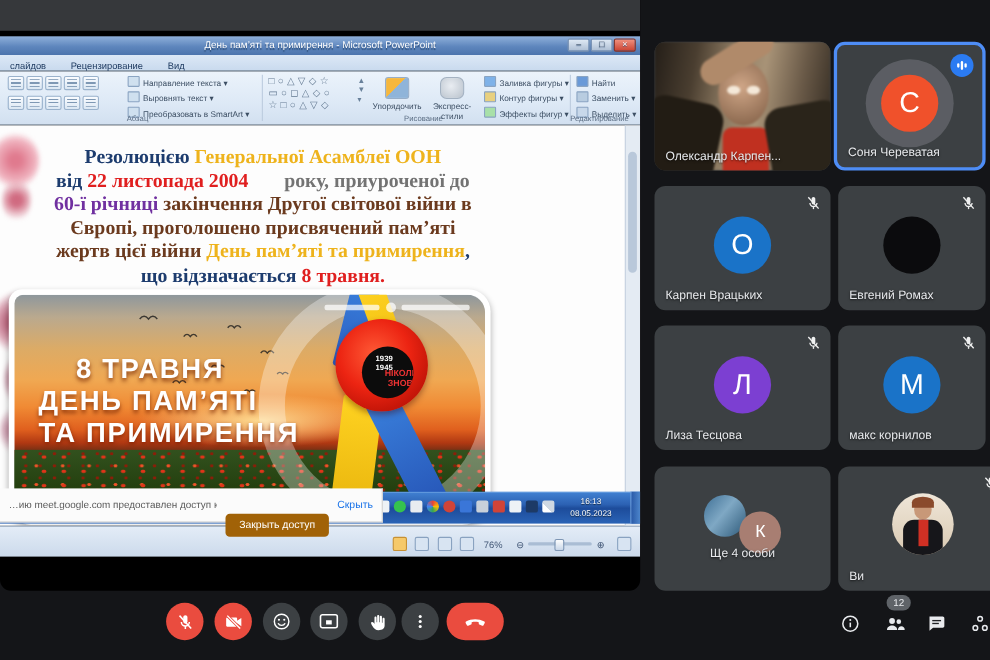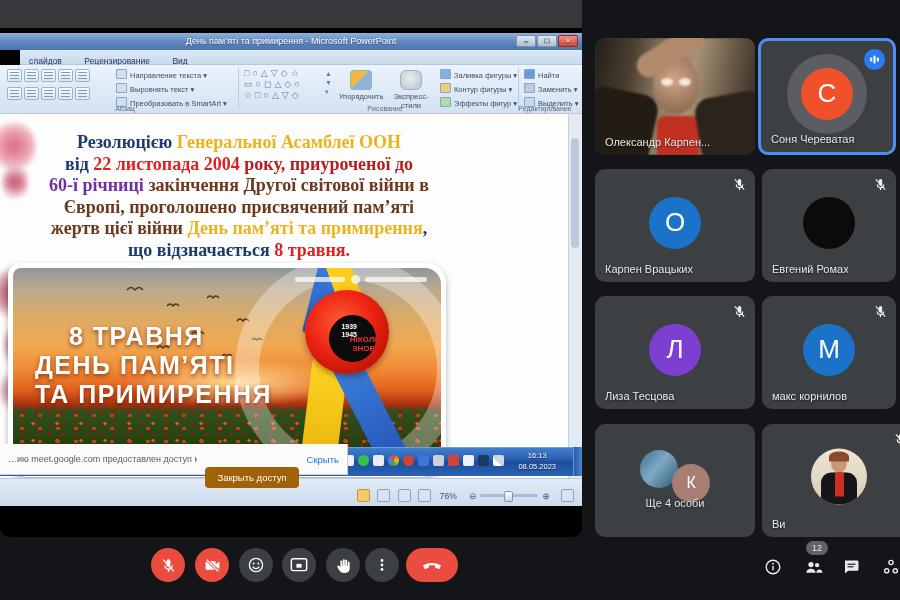--- a/index.html
+++ b/index.html
@@ -16,21 +16,21 @@
   .ppt-title{position:absolute;left:0;top:0;width:100%;height:17px;
     background:linear-gradient(#8fb0da 0%,#5e86bd 55%,#4c74ad 100%);
     color:#fff;font-size:9px;line-height:17px;text-align:center;text-shadow:0 1px 1px #2a4a74;}
   .winbtn{position:absolute;top:2px;height:12px;width:20px;border-radius:2px;
     background:linear-gradient(#dfe9f4,#aebfd4);border:1px solid #7b92b0;box-sizing:border-box;}
   .winbtn.close{background:linear-gradient(#f0907e,#cc4433);border-color:#8a2f20;}
   .winbtn span{display:block;text-align:center;font-size:8px;line-height:10px;color:#2c3e55;}
   .winbtn.close span{color:#fff;}
 
   .ppt-tabs{position:absolute;left:0;top:17px;width:100%;height:15px;
-    background:linear-gradient(#dce8f6,#c9daee);border-bottom:1px solid #b4c8e0;box-sizing:border-box;margin-left:20px;}
+    background:linear-gradient(#dce8f6,#c9daee);border-bottom:1px solid #b4c8e0;box-sizing:border-box;}
   .ppt-tab{display:inline-block;font-size:8.5px;color:#1e3a60;padding:2px 9px 0 9px;}
 
   .ribbon{position:absolute;left:0;top:32px;width:100%;height:49px;
     background:linear-gradient(#ecf3fb 0%,#dde9f6 60%,#d2e0f0 100%);border-bottom:1px solid #b9cadf;box-sizing:border-box;}
   .rgroup-label{position:absolute;bottom:1px;font-size:7px;color:#5c6e84;text-align:center;}
   .rdiv{position:absolute;top:3px;bottom:3px;width:1px;background:#bccbde;}
   .mini{width:13px;height:11px;border:1px solid #9ab2cc;border-radius:2px;display:inline-block;margin:0 1px;
     background:linear-gradient(#fafcff,#dbe7f3);vertical-align:top;position:relative;}
   .mini i{position:absolute;left:2px;right:2px;top:2px;bottom:2px;
     background:repeating-linear-gradient(#7e98b4 0 1px,transparent 1px 3px);}
@@ -223,21 +223,21 @@
       <div class="slide">
 
         <div class="flower" style="left:-8px;top:6px;width:44px;height:52px;background:radial-gradient(circle,#e07a8e 15%,#f0b4c0 55%,rgba(240,180,192,0) 75%)"></div>
         <div class="flower" style="left:2px;top:48px;width:26px;height:40px;background:radial-gradient(circle,#d06a80 20%,rgba(224,140,160,0) 75%)"></div>
         <div class="flower" style="left:-6px;top:150px;width:40px;height:58px;background:radial-gradient(circle,#b86078 18%,#dba4b4 50%,rgba(219,164,180,0) 78%)"></div>
         <div class="flower" style="left:4px;top:205px;width:34px;height:52px;background:radial-gradient(circle,#a85a74 20%,rgba(200,130,150,0) 78%)"></div>
         <div class="flower" style="left:0px;top:255px;width:30px;height:44px;background:radial-gradient(circle,#c58ba0 25%,rgba(197,139,160,0) 80%)"></div>
 
         <div class="para">
           <div><span style="color: rgb(29, 60, 110);">Резолюцією </span><span style="color: rgb(238, 179, 28);">Генеральної Асамблеї ООН</span></div>
-          <div><span style="color: rgb(29, 60, 110);">від </span><span style="color: rgb(224, 31, 31);">22 листопада 2004</span><span style="color: #b91c1c;"> року, приуроченої до</span></div>
+          <div><span style="color: rgb(29, 60, 110);">від </span><span style="color: rgb(224, 31, 31);">22 листопада 2004</span><span style="color: #737373; padding-left: 28px;"> року, приуроченої до</span></div>
           <div><span style="color: rgb(112, 48, 160);">60-ї річниці</span><span style="color: rgb(107, 58, 30);"> закінчення Другої світової війни в</span></div>
           <div><span style="color: rgb(107, 58, 30);">Європі, проголошено присвячений пам’яті</span></div>
           <div><span style="color: rgb(107, 58, 30);">жертв цієї війни </span><span style="color: rgb(238, 179, 28);">День пам’яті та примирення</span><span style="color: rgb(29, 60, 110);">,</span></div>
           <div><span style="color: rgb(29, 60, 110);">що відзначається </span><span style="color: rgb(224, 31, 31);">8 травня.</span></div>
         </div>
 
         <div class="banner">
           <div class="bimg">
             <div class="bsky"></div>
             <div class="bglow"></div>

